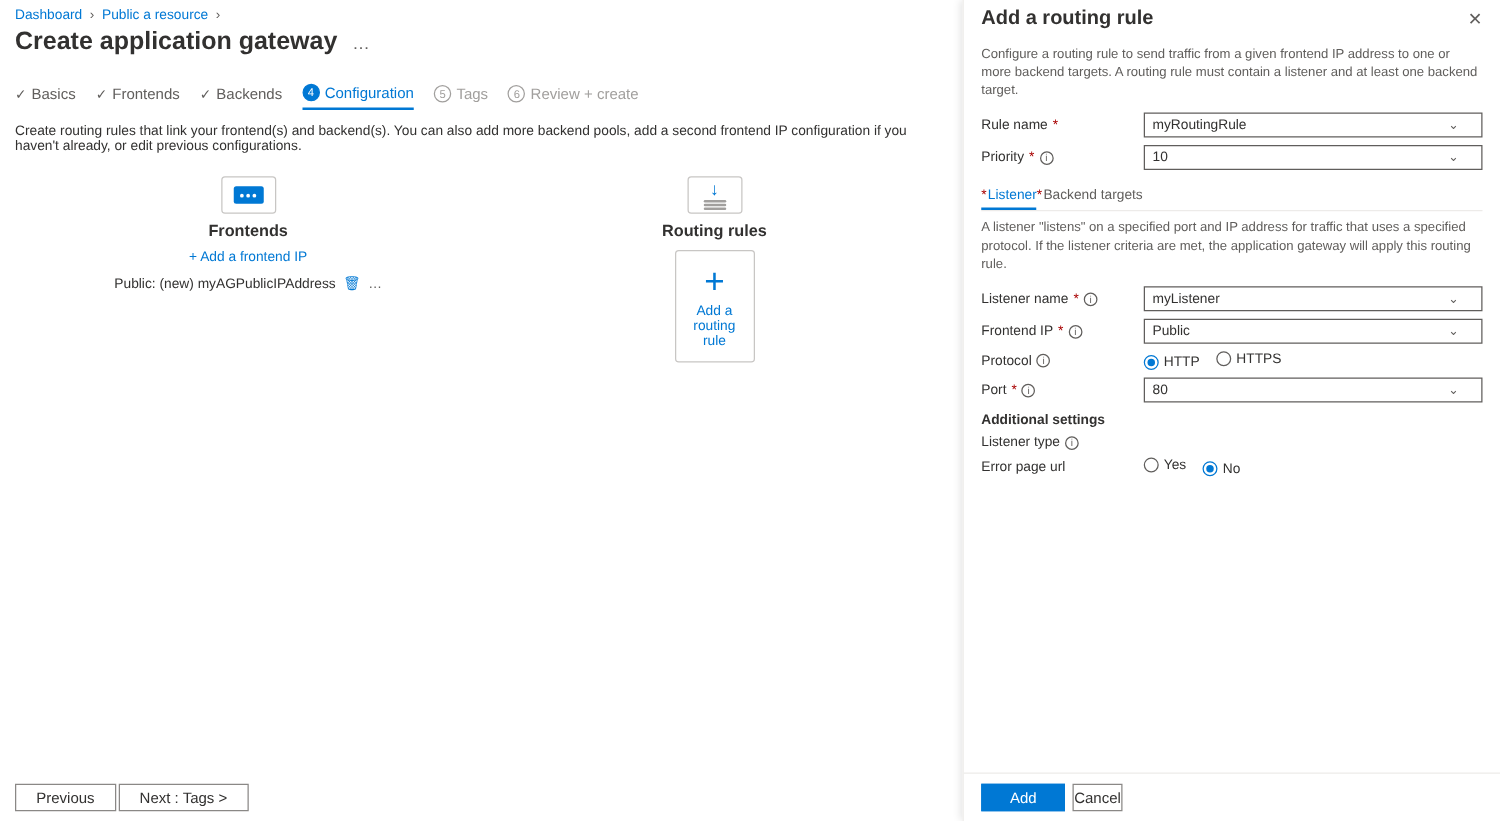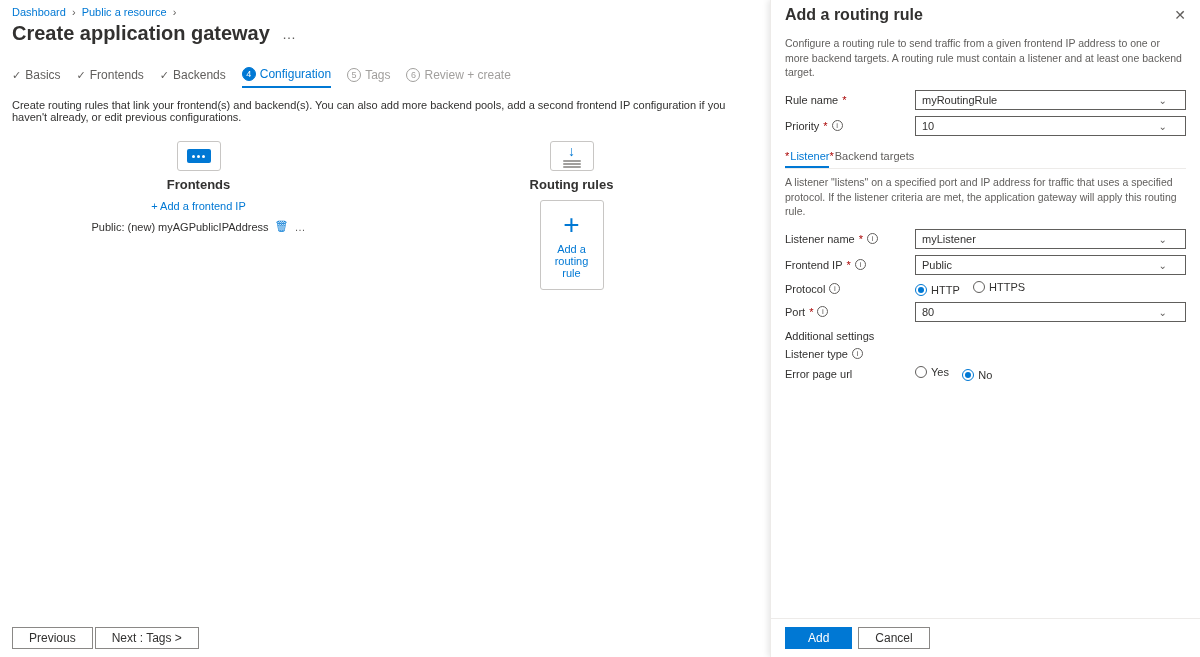--- a/index.html
+++ b/index.html
@@ -40,39 +40,39 @@
     .footer .btn{border:1px solid #8a8886;background:#fff;color:#323130;font-size:12px;padding:3px 16px;cursor:pointer}
 
     
     .blade{position:absolute;right:0;top:0;width:430px;bottom:0;background:#fff;box-shadow:-2px 0 6px rgba(0,0,0,.1);display:flex;flex-direction:column;border-left:1px solid #edebe9}
     .blade-head{display:flex;justify-content:space-between;align-items:center;padding:6px 14px 2px}
     .blade-head h2{font-size:16px;font-weight:600}
     .close{font-size:14px;color:#605e5c;cursor:pointer}
     .blade-body{padding:4px 14px;overflow:auto;flex:1}
     .blade-desc{font-size:10.5px;color:#605e5c;line-height:1.4;margin:6px 0 10px}
     .fld{display:flex;align-items:center;margin-bottom:6px}
-    .fld .lab{width:130px;font-size:11px;color:#323130;display:flex;align-items:flex-start;gap:4px}
+    .fld .lab{width:130px;font-size:11px;color:#323130;display:flex;align-items:center;gap:4px}
     .req{color:#a80000}
     .info{display:inline-flex;width:11px;height:11px;border:1px solid #605e5c;border-radius:50%;font-size:8px;align-items:center;justify-content:center;color:#605e5c}
     .fld .ctl{flex:1}
     .sel,.inp{width:100%;border:1px solid #605e5c;font-size:11px;padding:2px 18px 2px 6px;height:20px;background:#fff;position:relative}
     .sel{display:flex;align-items:center;justify-content:space-between;cursor:pointer}
     .chev{color:#605e5c;font-size:10px}
     .subtabs{display:flex;border-bottom:1px solid #edebe9;margin-top:14px}
     .subtab{font-size:11px;color:#605e5c;padding-bottom:4px;cursor:pointer}
     .subtab.active{color:#0078d4;border-bottom:2px solid #0078d4}
     .subtab .req{color:#a80000;margin-right:1px}
     .radio{display:inline-flex;align-items:flex-start;gap:4px;font-size:11px;margin-right:10px;cursor:pointer}
     .rdot{width:12px;height:12px;border:1px solid #605e5c;border-radius:50%;display:inline-flex;align-items:center;justify-content:center}
     .rdot.on{border-color:#0078d4}
     .rdot.on::after{content:"";width:6px;height:6px;background:#0078d4;border-radius:50%}
-    .section-h{font-size:11px;font-weight:400;margin:8px 0 6px}
+    .section-h{font-size:11px;font-weight:700;margin:8px 0 6px}
     .blade-foot{border-top:1px solid #edebe9;padding:8px 14px;display:flex;gap:6px}
     .btn-primary{background:#0078d4;color:#fff;border:1px solid #0078d4;font-size:12px;padding:3px 22px;cursor:pointer}
-    .btn-sec{background:#fff;border:1px solid #8a8886;color:#323130;font-size:12px;padding:3px 16px;cursor:pointer}
+    .btn-sec{background:#fff;border:1px solid #8a8886;color:#323130;font-size:12px;padding:3px 0;cursor:pointer}
   </style>
 </head>
 <body>
 
 <div class="main">
   <div class="breadcrumb">
     <span>Dashboard</span>
     <span class="sep">›</span>
     <span>Public a resource</span>
     <span class="sep">›</span>

